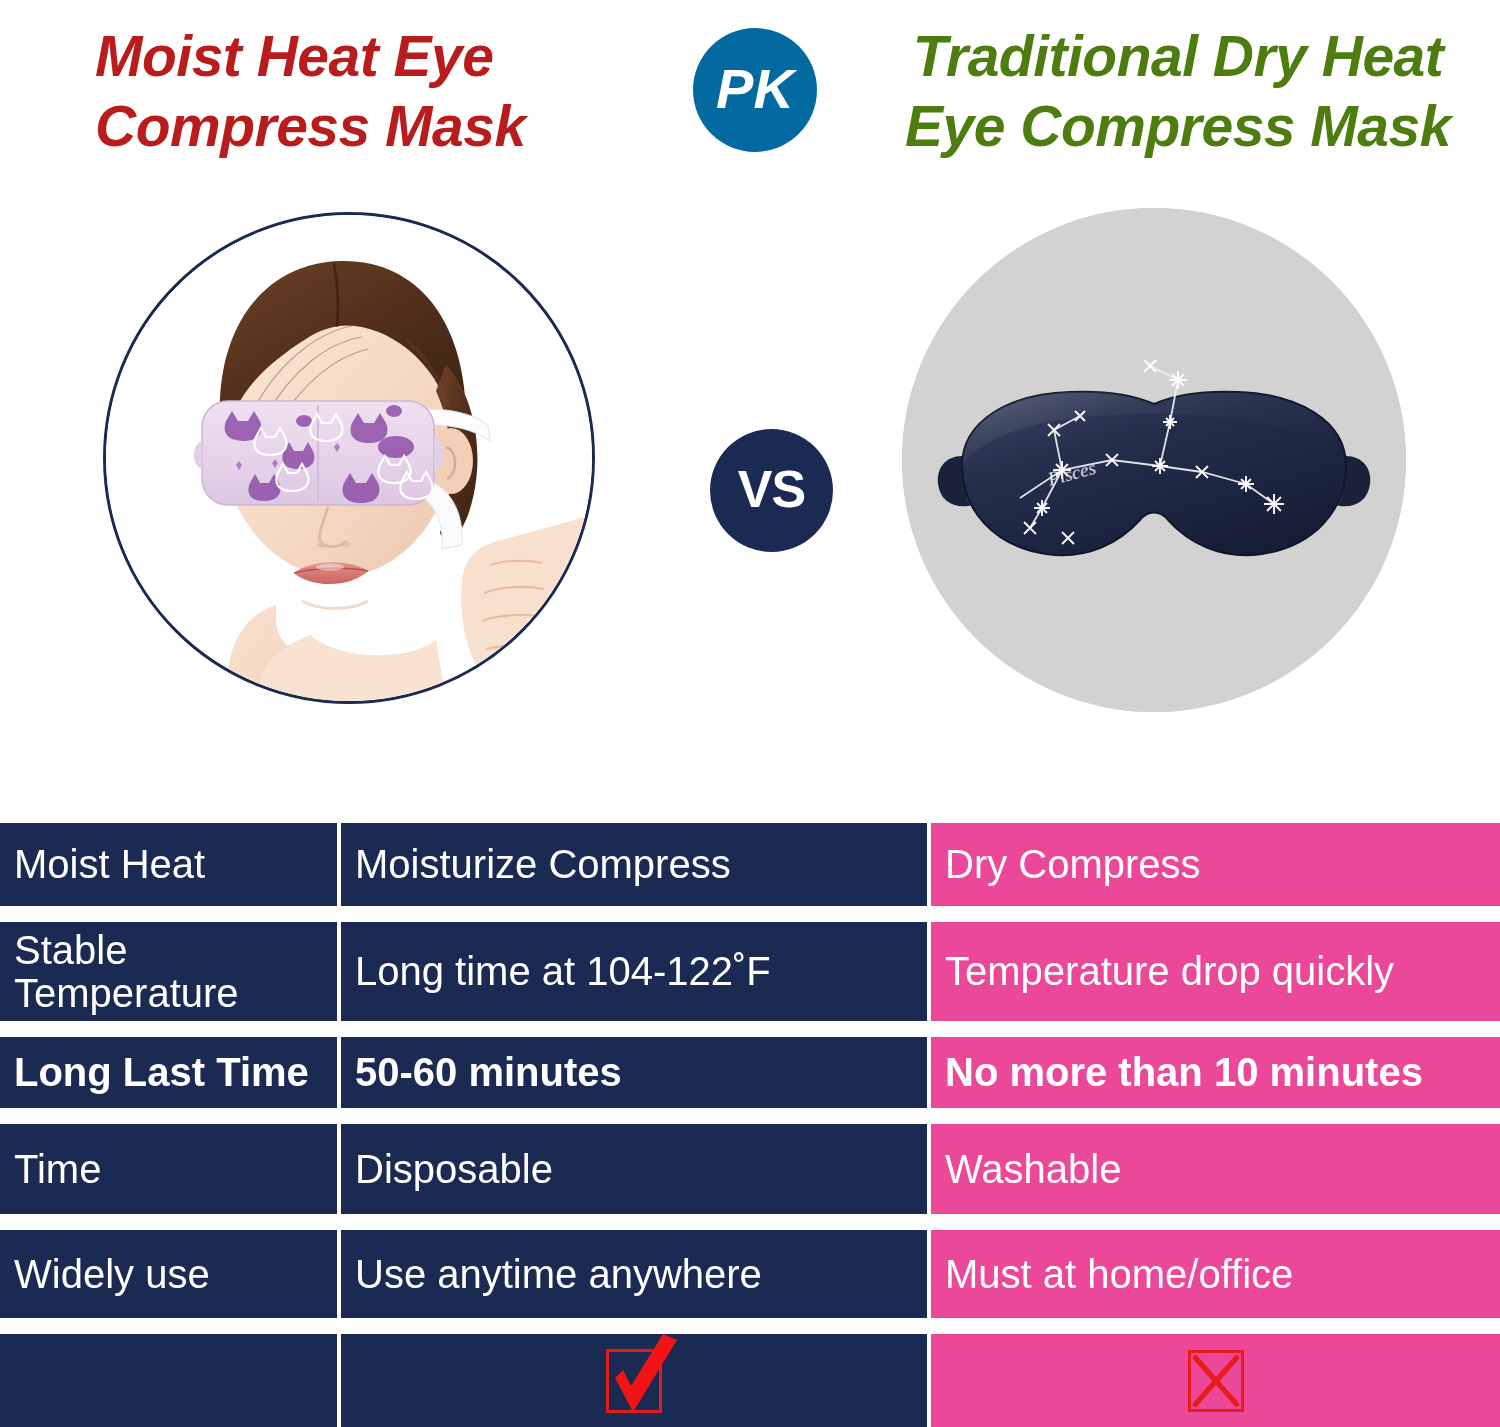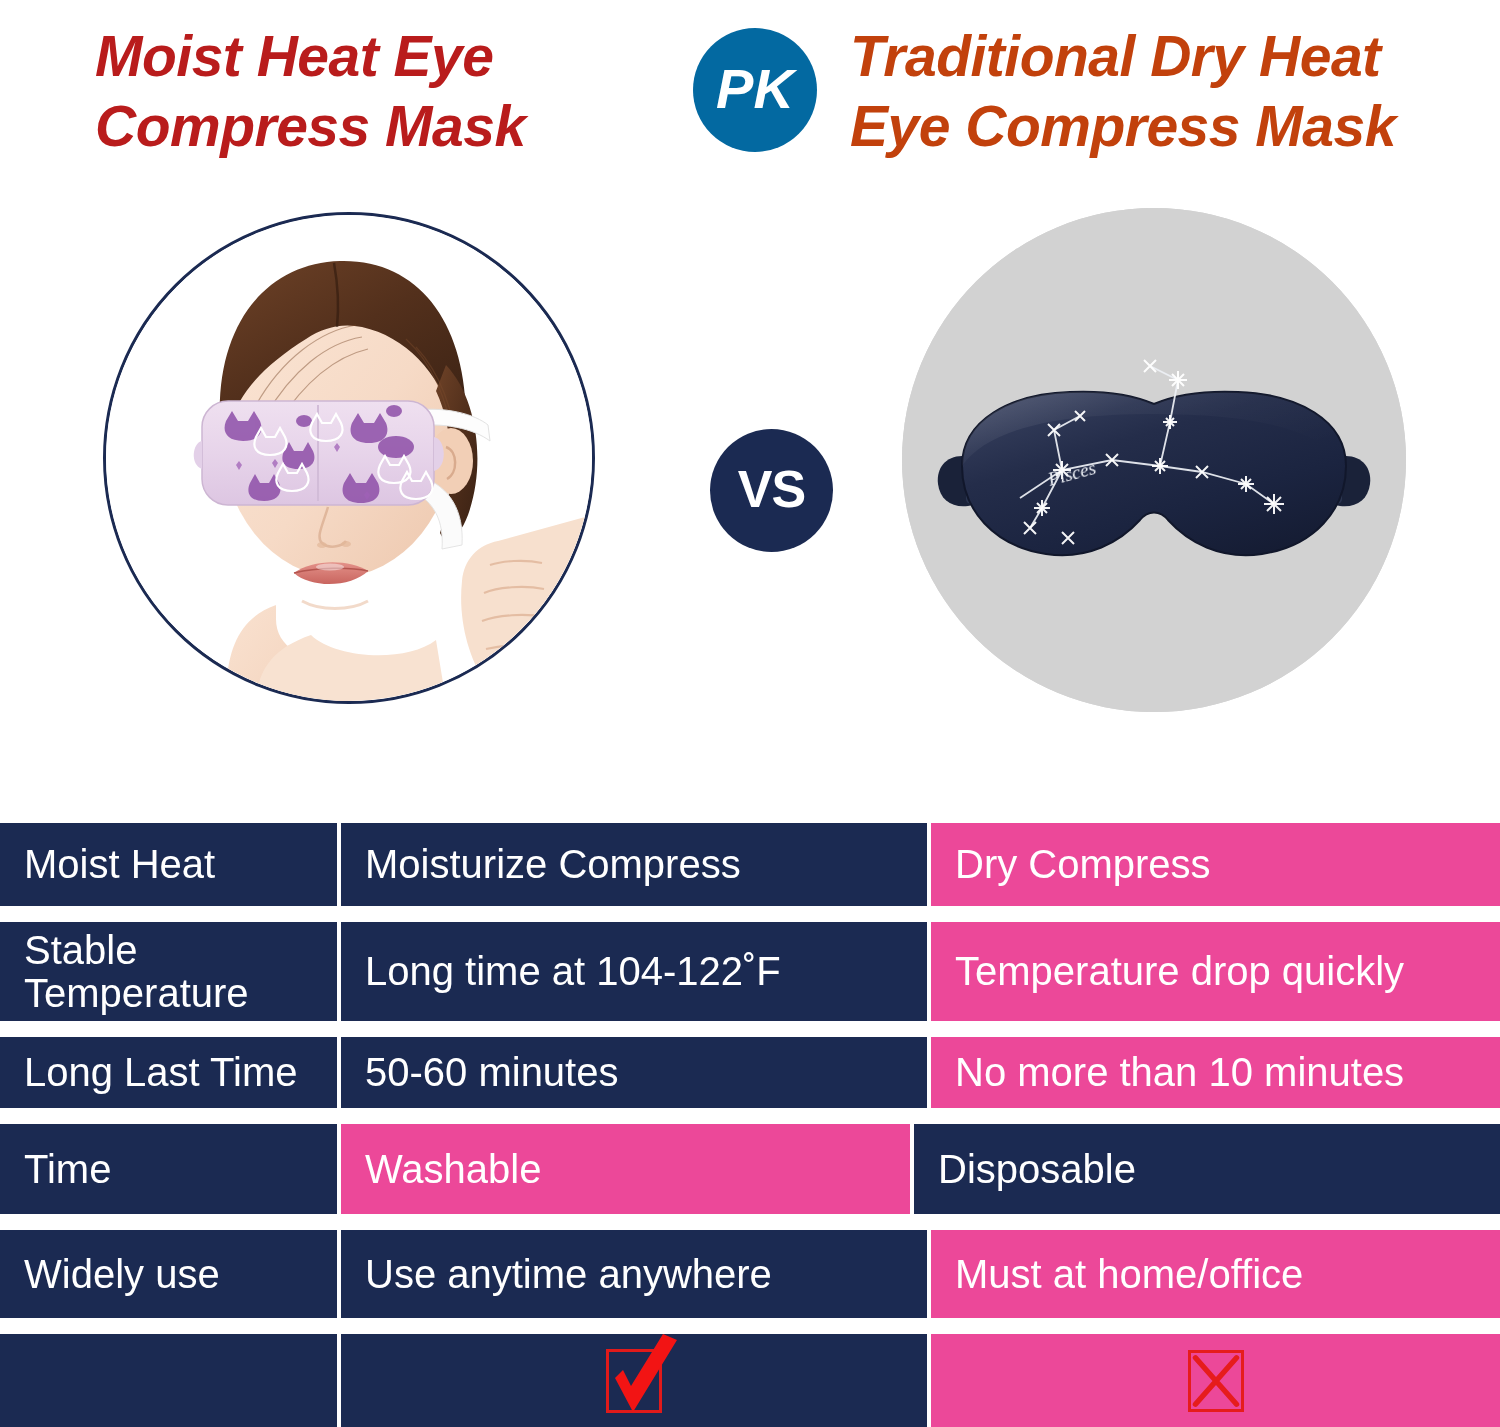--- a/index.html
+++ b/index.html
@@ -16,21 +16,21 @@
   .hdr-title {
     position:absolute;
     font-style:italic;
     font-weight:700;
     font-size:57px;
     line-height:1.22;
     letter-spacing:-0.5px;
     white-space:pre-line;
   }
   #hdr-left  { left:95px;  top:22px; width:580px; color:#b91c1c; text-align:left; }
-  #hdr-right { left:850px; top:22px; width:620px; color:#c2410c; text-align:left; }
+  #hdr-right { left:868px; top:22px; width:620px; color:#4d7c0f; text-align:center; }
 
   #pk-badge {
     position:absolute; left:693px; top:28px;
     width:124px; height:124px; border-radius:50%;
     background:#0369a1;
     display:flex; align-items:center; justify-content:center;
   }
   #pk-badge span {
     color:#ffffff; font-weight:700; font-size:56px;
     font-style:italic; letter-spacing:0px; line-height:1;
@@ -74,35 +74,35 @@
     position:absolute; left:0; top:823px;
     width:1500px; height:604px;
     display:flex; flex-direction:column;
     background:#ffffff;
   }
   .trow { display:flex; width:100%; background:#ffffff; }
   .trow + .trow { margin-top:16px; }
 
   .cell {
     display:flex; align-items:center;
-    padding:0 24px;
+    padding:0 14px;
     color:#ffffff;
     font-size:40px;
     line-height:1.06;
     overflow:hidden;
   }
   .c1 { width:337px; flex:0 0 337px; background:#1b2a52; }
   .c2 { width:586px; flex:0 0 586px; background:#1b2a52; margin-left:4px; }
   .c3 { flex:1 1 auto;               background:#ec4899; margin-left:4px; }
 
   .c3 .txt { color:#ffffff; }
 
   .r0 { height:96px;  }
   .r1 { height:114px; }
-  .r2 { height:82px;  }
+  .r2 { height:82px;font-weight:bold;  }
   .r3 { height:104px; }
   .r4 { height:102px;border-radius:23px;  }
   .r5 { height:107px; }
 
   .txt { display:block; white-space:pre-line; }
 
   
   .verdict { justify-content:center; }
 
   .check-box {
@@ -384,25 +384,25 @@
     </div>
     <div class="cell c3">
       <span class="txt">No more than 10 minutes</span>
     </div>
   </div>
 
   <div class="trow r3">
     <div class="cell c1">
       <span class="txt">Time</span>
     </div>
+    <div class="cell c2">
+      <span class="txt">Disposable</span>
+    </div>
     <div class="cell c3">
       <span class="txt">Washable</span>
-    </div>
-    <div class="cell c2">
-      <span class="txt">Disposable</span>
     </div>
   </div>
 
   <div class="trow r4">
     <div class="cell c1">
       <span class="txt">Widely use</span>
     </div>
     <div class="cell c2">
       <span class="txt">Use anytime anywhere</span>
     </div>

